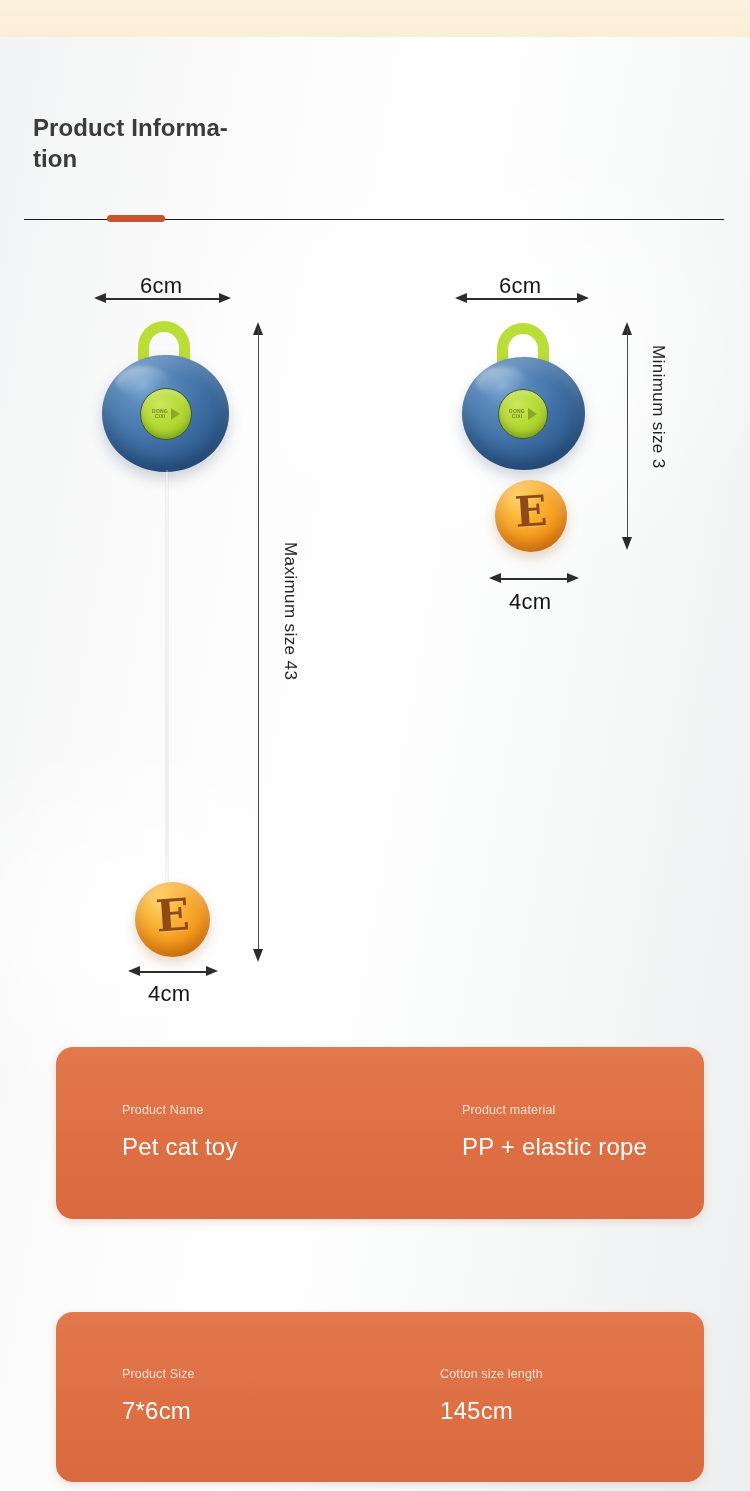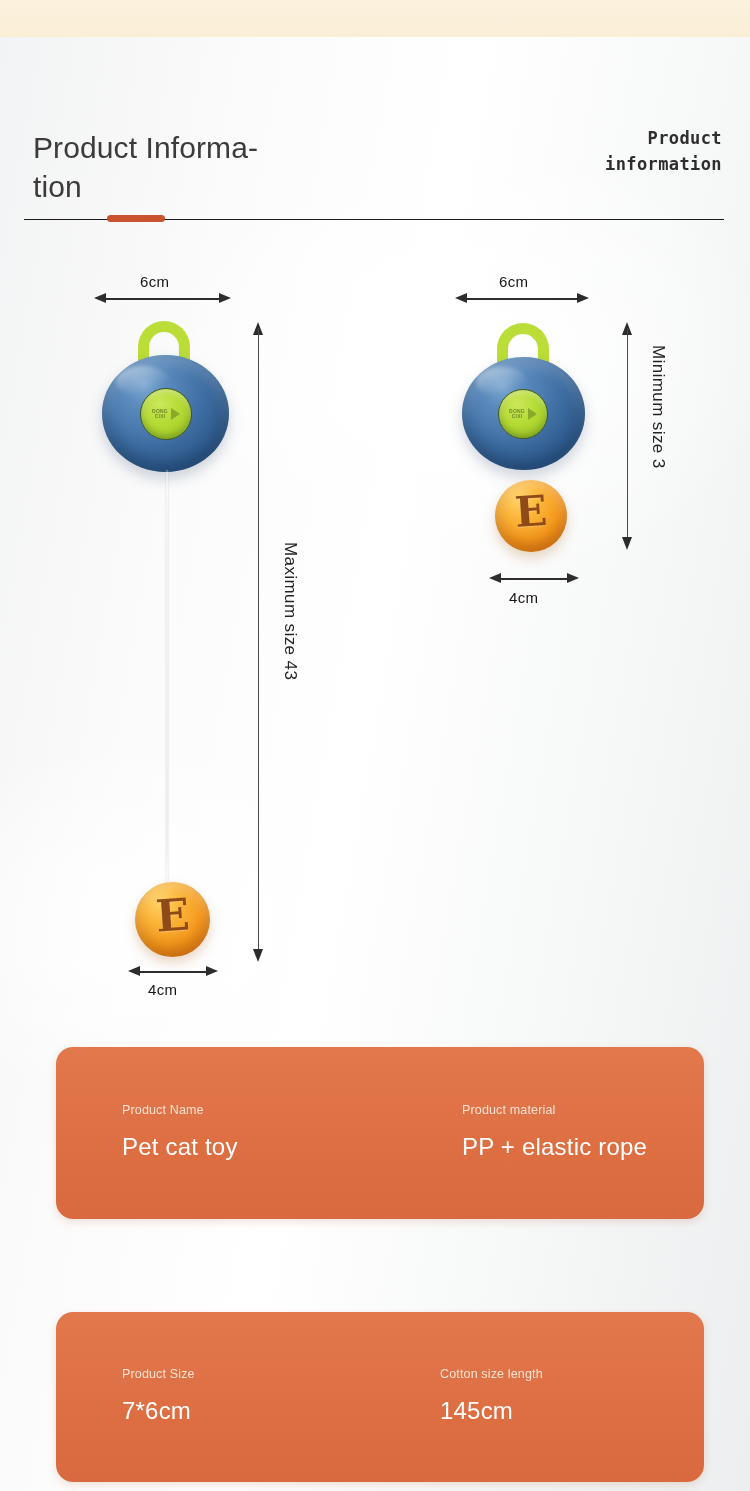--- a/index.html
+++ b/index.html
@@ -19,42 +19,42 @@
   }
 
   
   .banner {
     position:absolute; left:0; top:0; width:750px; height:37px;
     background:linear-gradient(180deg,#fbf1dd 0%, #faeed6 100%);
   }
 
   
   .hdr-left {
-    position:absolute; left:33px; top:128px; width:300px;
-    font-size:30px; line-height:1.31; color:#3b3b3b; font-weight:400;
+    position:absolute; left:33px; top:112px; width:300px;
+    font-size:24px; line-height:1.31; color:#3b3b3b; font-weight:700;
     letter-spacing:.1px;
   }
   .hdr-right {
     position:absolute; right:28px; top:126px;
     text-align:right;
     font-family:"DejaVu Sans Mono", monospace;
     font-size:17px; line-height:1.5; color:#2e2e2e; font-weight:bold;
     letter-spacing:.4px;
   }
   .rule {
     position:absolute; left:24px; top:219px; width:700px; height:1px;
     background:#1b1b1b;
   }
   .rule-accent {
     position:absolute; left:107px; top:215px; width:58px; height:7px;
     background:#c8532e; border-radius:3.5px;
   }
 
   
-  .dim-label { position:absolute; font-size:15px; color:#151515; letter-spacing:.3px; white-space:nowrap; }
+  .dim-label { position:absolute; font-size:22px; color:#151515; letter-spacing:.3px; white-space:nowrap; }
   .harrow { position:absolute; height:11px; }
   .harrow .shaft {
     position:absolute; left:6px; right:6px; top:5px; height:1.6px; background:#2d2d2d;
   }
   .harrow .tipL, .harrow .tipR {
     position:absolute; top:0; width:0; height:0;
     border-top:5.5px solid transparent; border-bottom:5.5px solid transparent;
   }
   .harrow .tipL { left:0; border-right:12px solid #2d2d2d; }
   .harrow .tipR { right:0; border-left:12px solid #2d2d2d; }
@@ -151,24 +151,20 @@
   .cell-value { font-size:24px; color:#ffffff; letter-spacing:.2px; }
 </style>
 </head>
 <body>
 
 <div id="page">
 
   <div class="banner"></div>
 
   <div class="hdr-left">Product Informa-<br>tion</div>
-  <div class="hdr-right">
-    <div>Product</div>
-    <div>information</div>
-  </div>
   <div class="rule"></div>
   <div class="rule-accent"></div>
 
   <div>
 
     <div class="dim-label" style="left:140px; top:273px;">6cm</div>
     <div class="harrow" style="left:94px; top:293px; width:137px;">
       <div class="tipL"></div>
         <div class="shaft"></div>
         <div class="tipR"></div>

